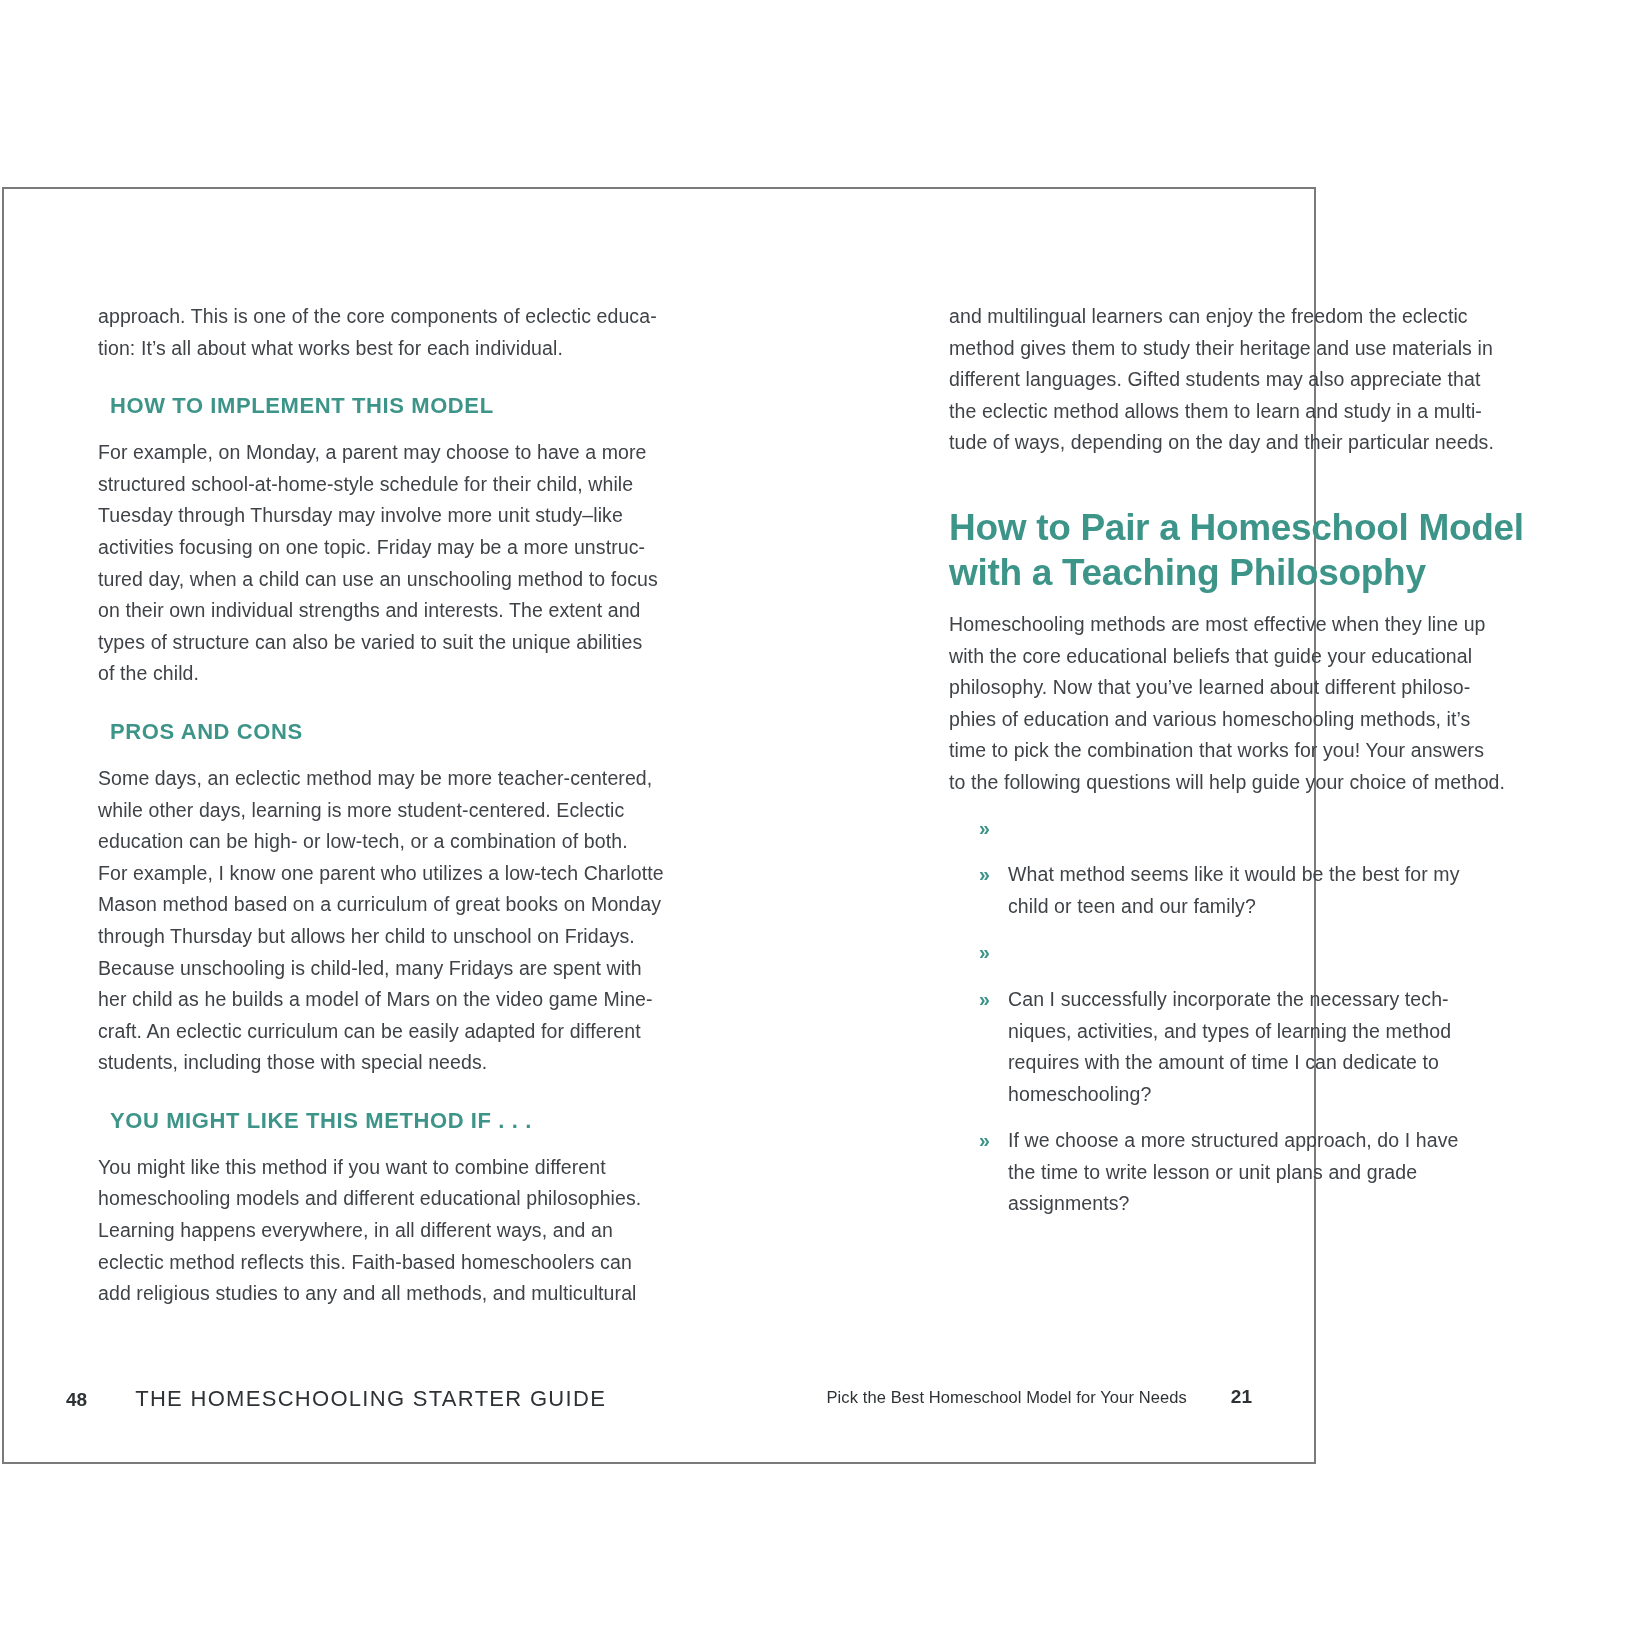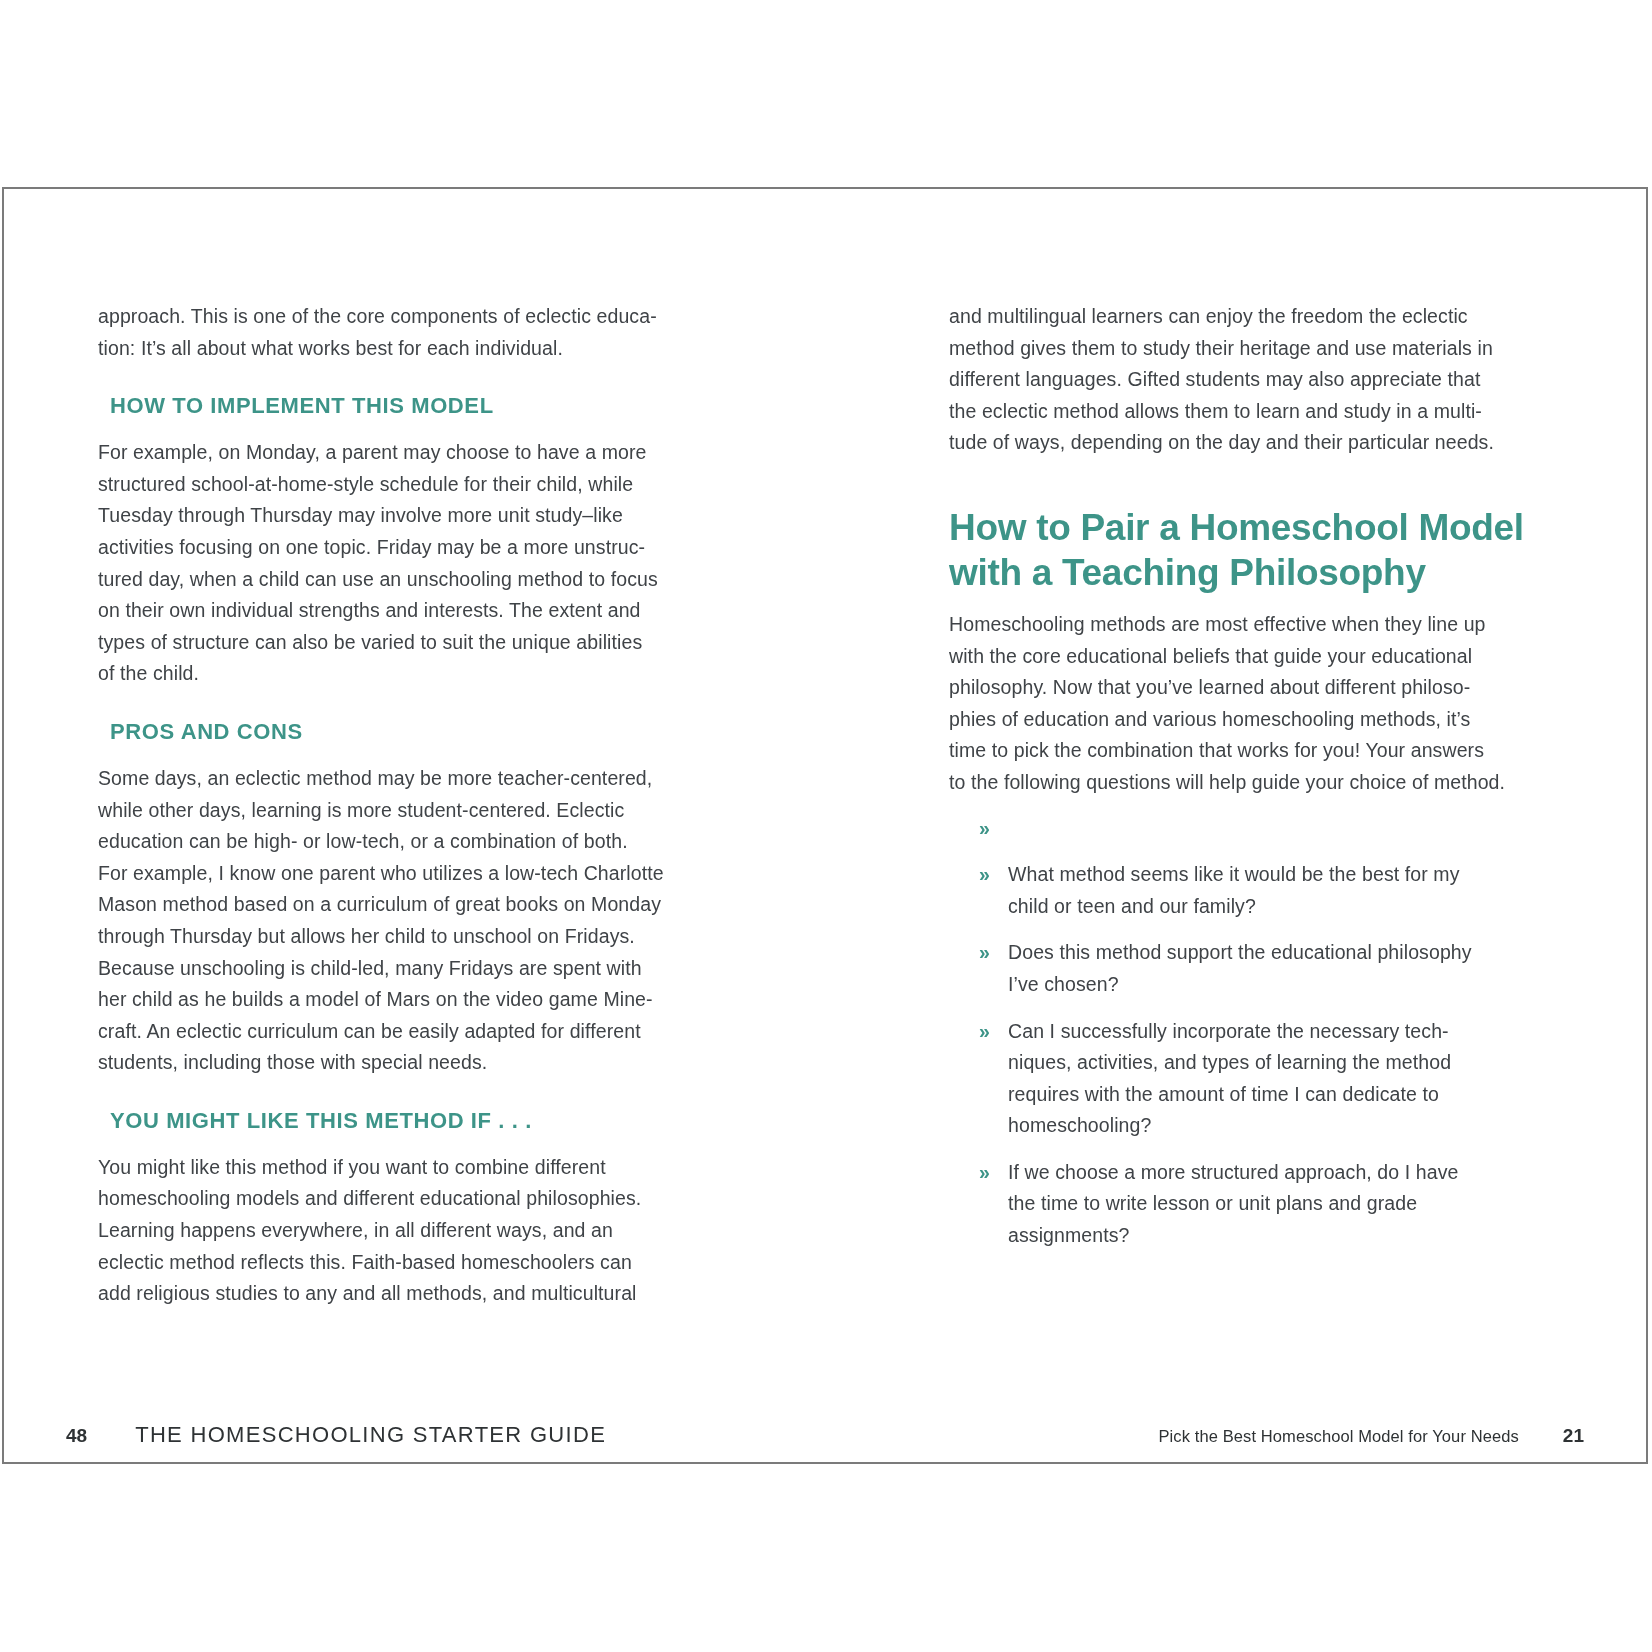--- a/index.html
+++ b/index.html
@@ -12,21 +12,21 @@
   .canvas{
     position:relative;
     width:1652px;height:1652px;
     background:#ffffff;
     font-family:"Liberation Sans","DejaVu Sans",sans-serif;
     color:var(--ink);
     overflow:hidden;
   }
   .frame{
     position:absolute;left:2px;top:187px;
-    width:1646px;height:1277px;
+    width:1314px;height:1277px;
     border:2px solid var(--frame);
     box-sizing:border-box;
     background:#ffffff;
   }
   .col{position:absolute;top:112px;width:604px;}
   .col-left{left:94px;}
   .col-right{left:945px;}
   .body-par{
     margin:0;
     font-size:19.5px;
@@ -64,21 +64,21 @@
     letter-spacing:0.1px;
     white-space:pre;
   }
   .footer{
     position:absolute;top:1197px;
     display:flex;align-items:baseline;
     color:var(--footer-ink);
   }
   .footer-left{left:62px;gap:48px;}
   .footer-right{right:62px;gap:44px;justify-content:flex-end;}
-  .page-num{font-size:19px;font-weight:bold;margin-top:39px;}
+  .page-num{font-size:19px;font-weight:bold;}
   .book-title{
     font-size:22px;font-weight:normal;
     letter-spacing:1.3px;
   }
   .chapter-title-footer{font-size:16.5px;font-weight:normal;letter-spacing:0.1px;}
 </style>
 </head>
 <body>
 
 <div class="canvas">
@@ -144,22 +144,20 @@
         <li class="question">
           <span class="q-marker">»</span>
         </li>
         <li class="question">
           <span class="q-marker">»</span>
           <span class="q-text">What method seems like it would be the best for my
 child or teen and our family?</span>
         </li>
         <li class="question">
           <span class="q-marker">»</span>
-          <span class="q-text">Does this method support the educational philosophy
-I’ve chosen?</span>
         </li>
         <li class="question">
           <span class="q-marker">»</span>
           <span class="q-text">Can I successfully incorporate the necessary tech-
 niques, activities, and types of learning the method
 requires with the amount of time I can dedicate to
 homeschooling?</span>
         </li>
         <li class="question">
           <span class="q-marker">»</span>

